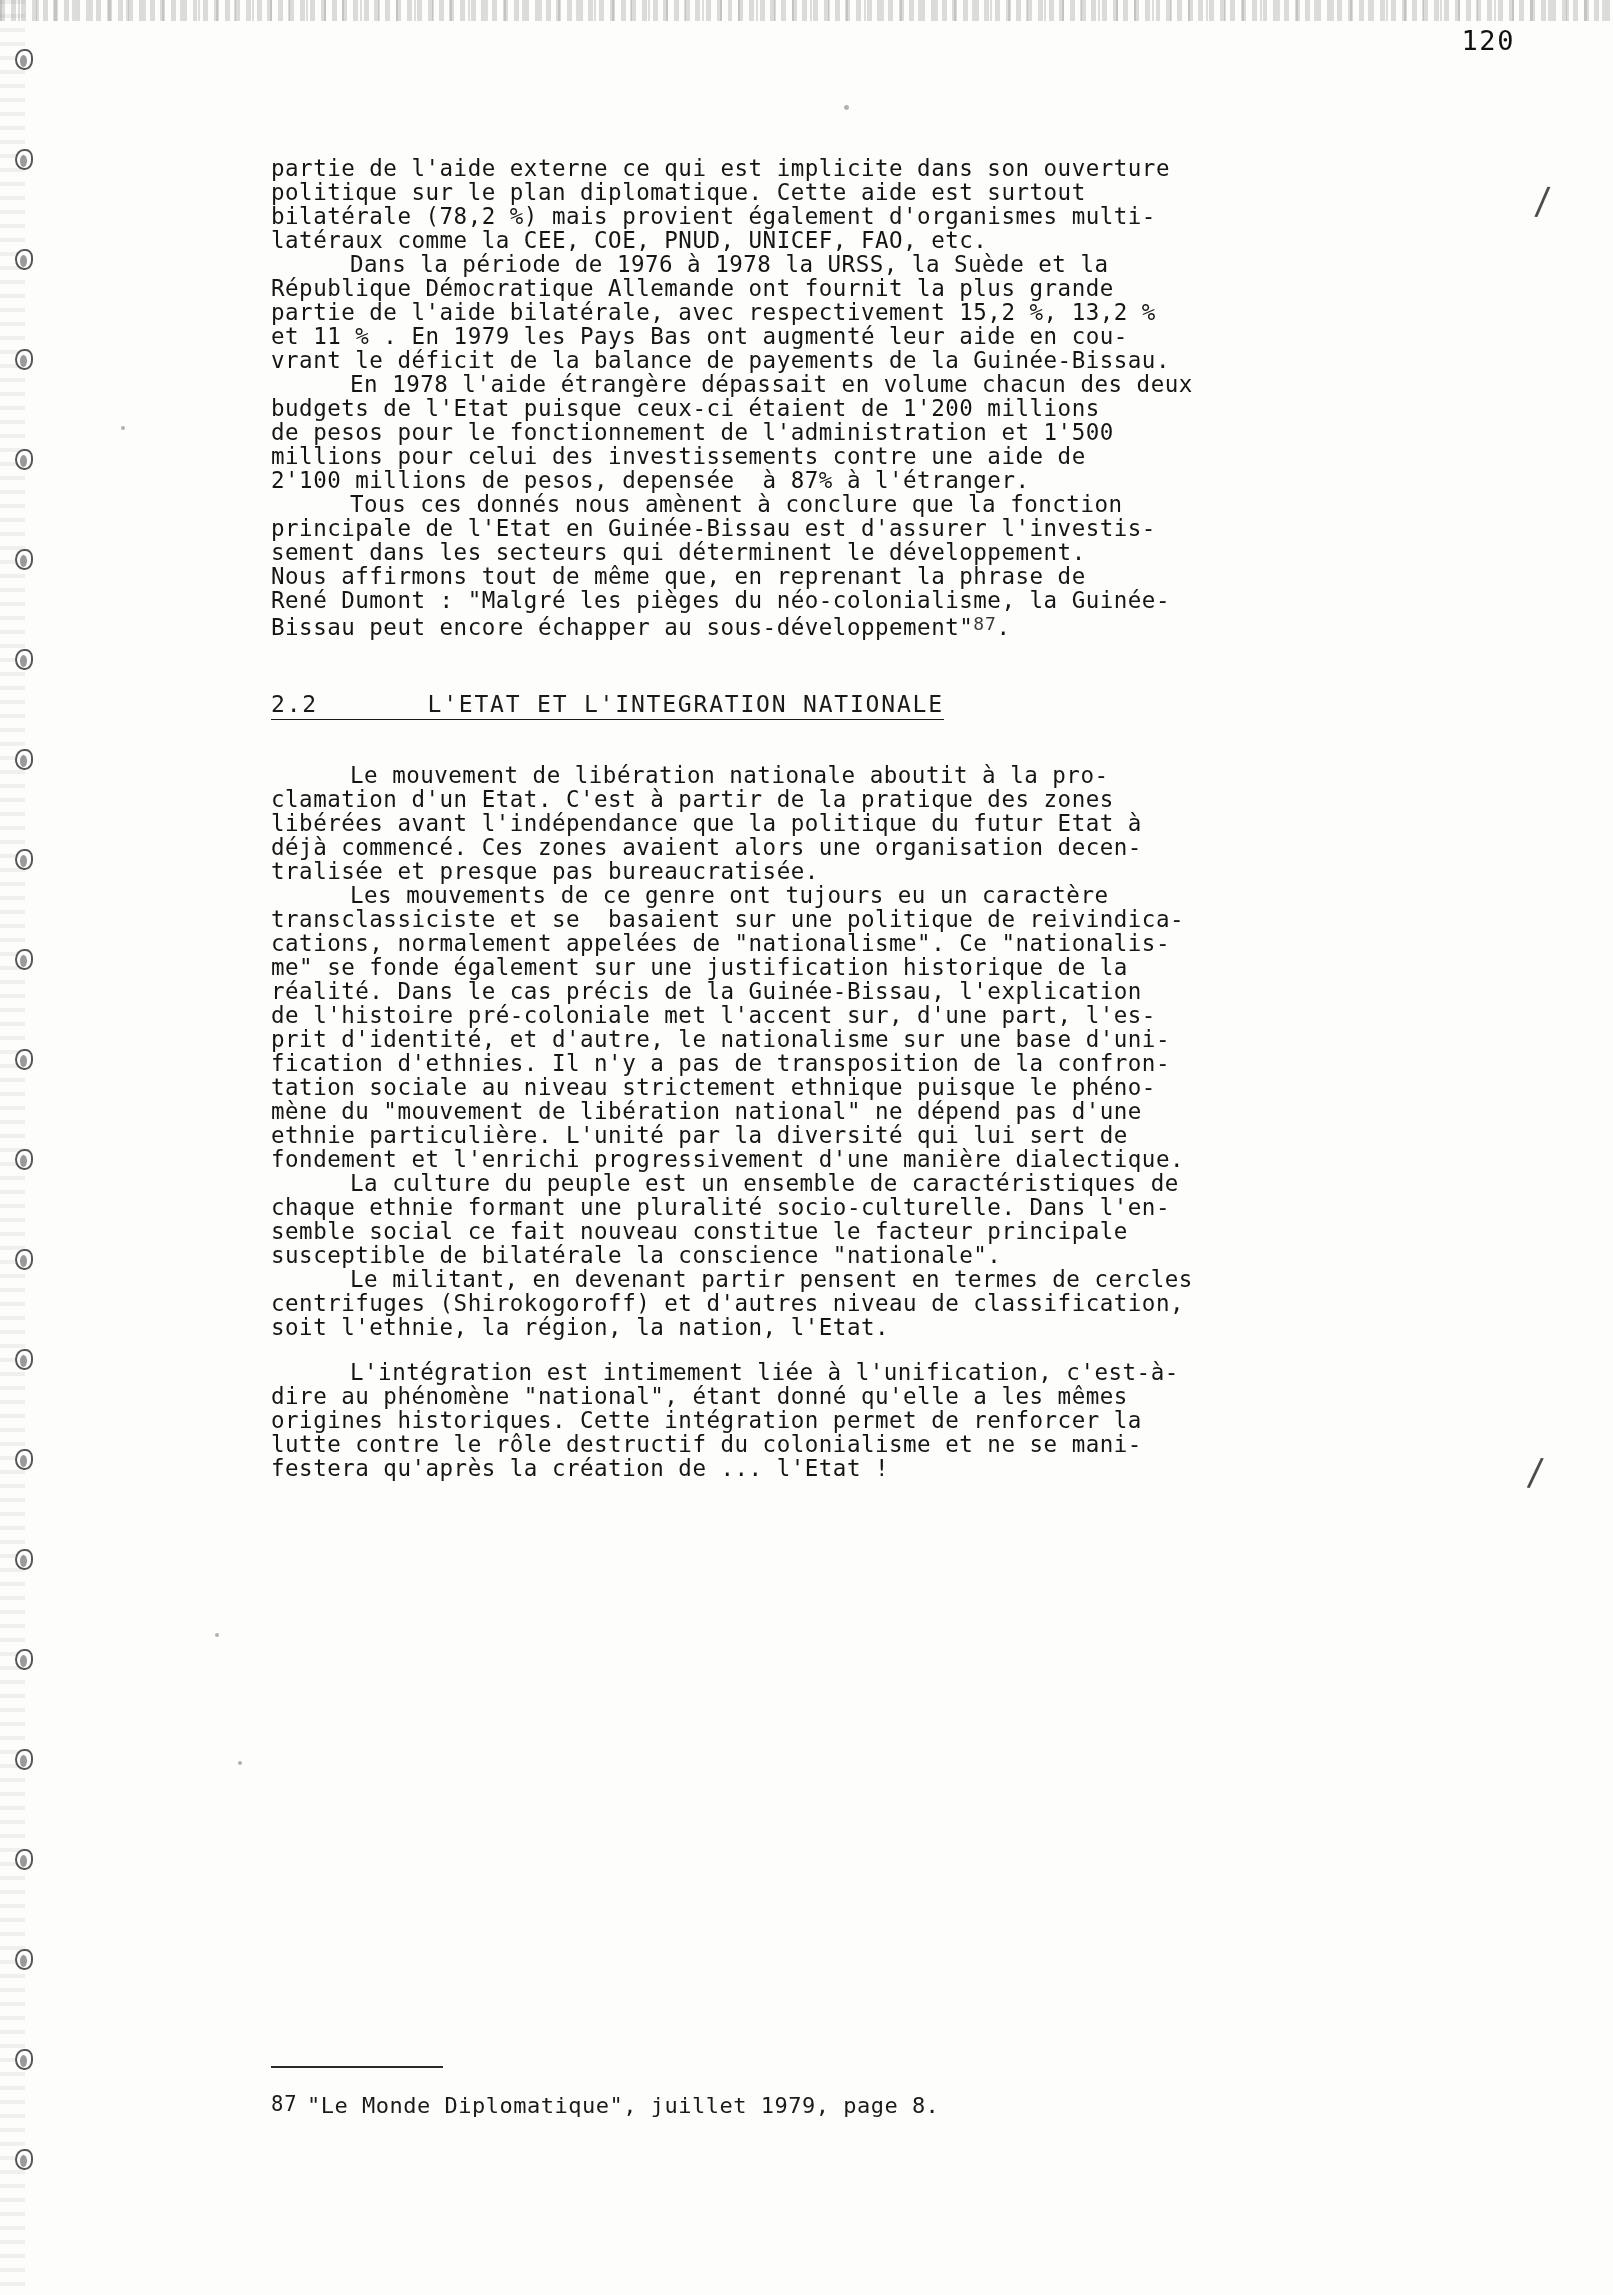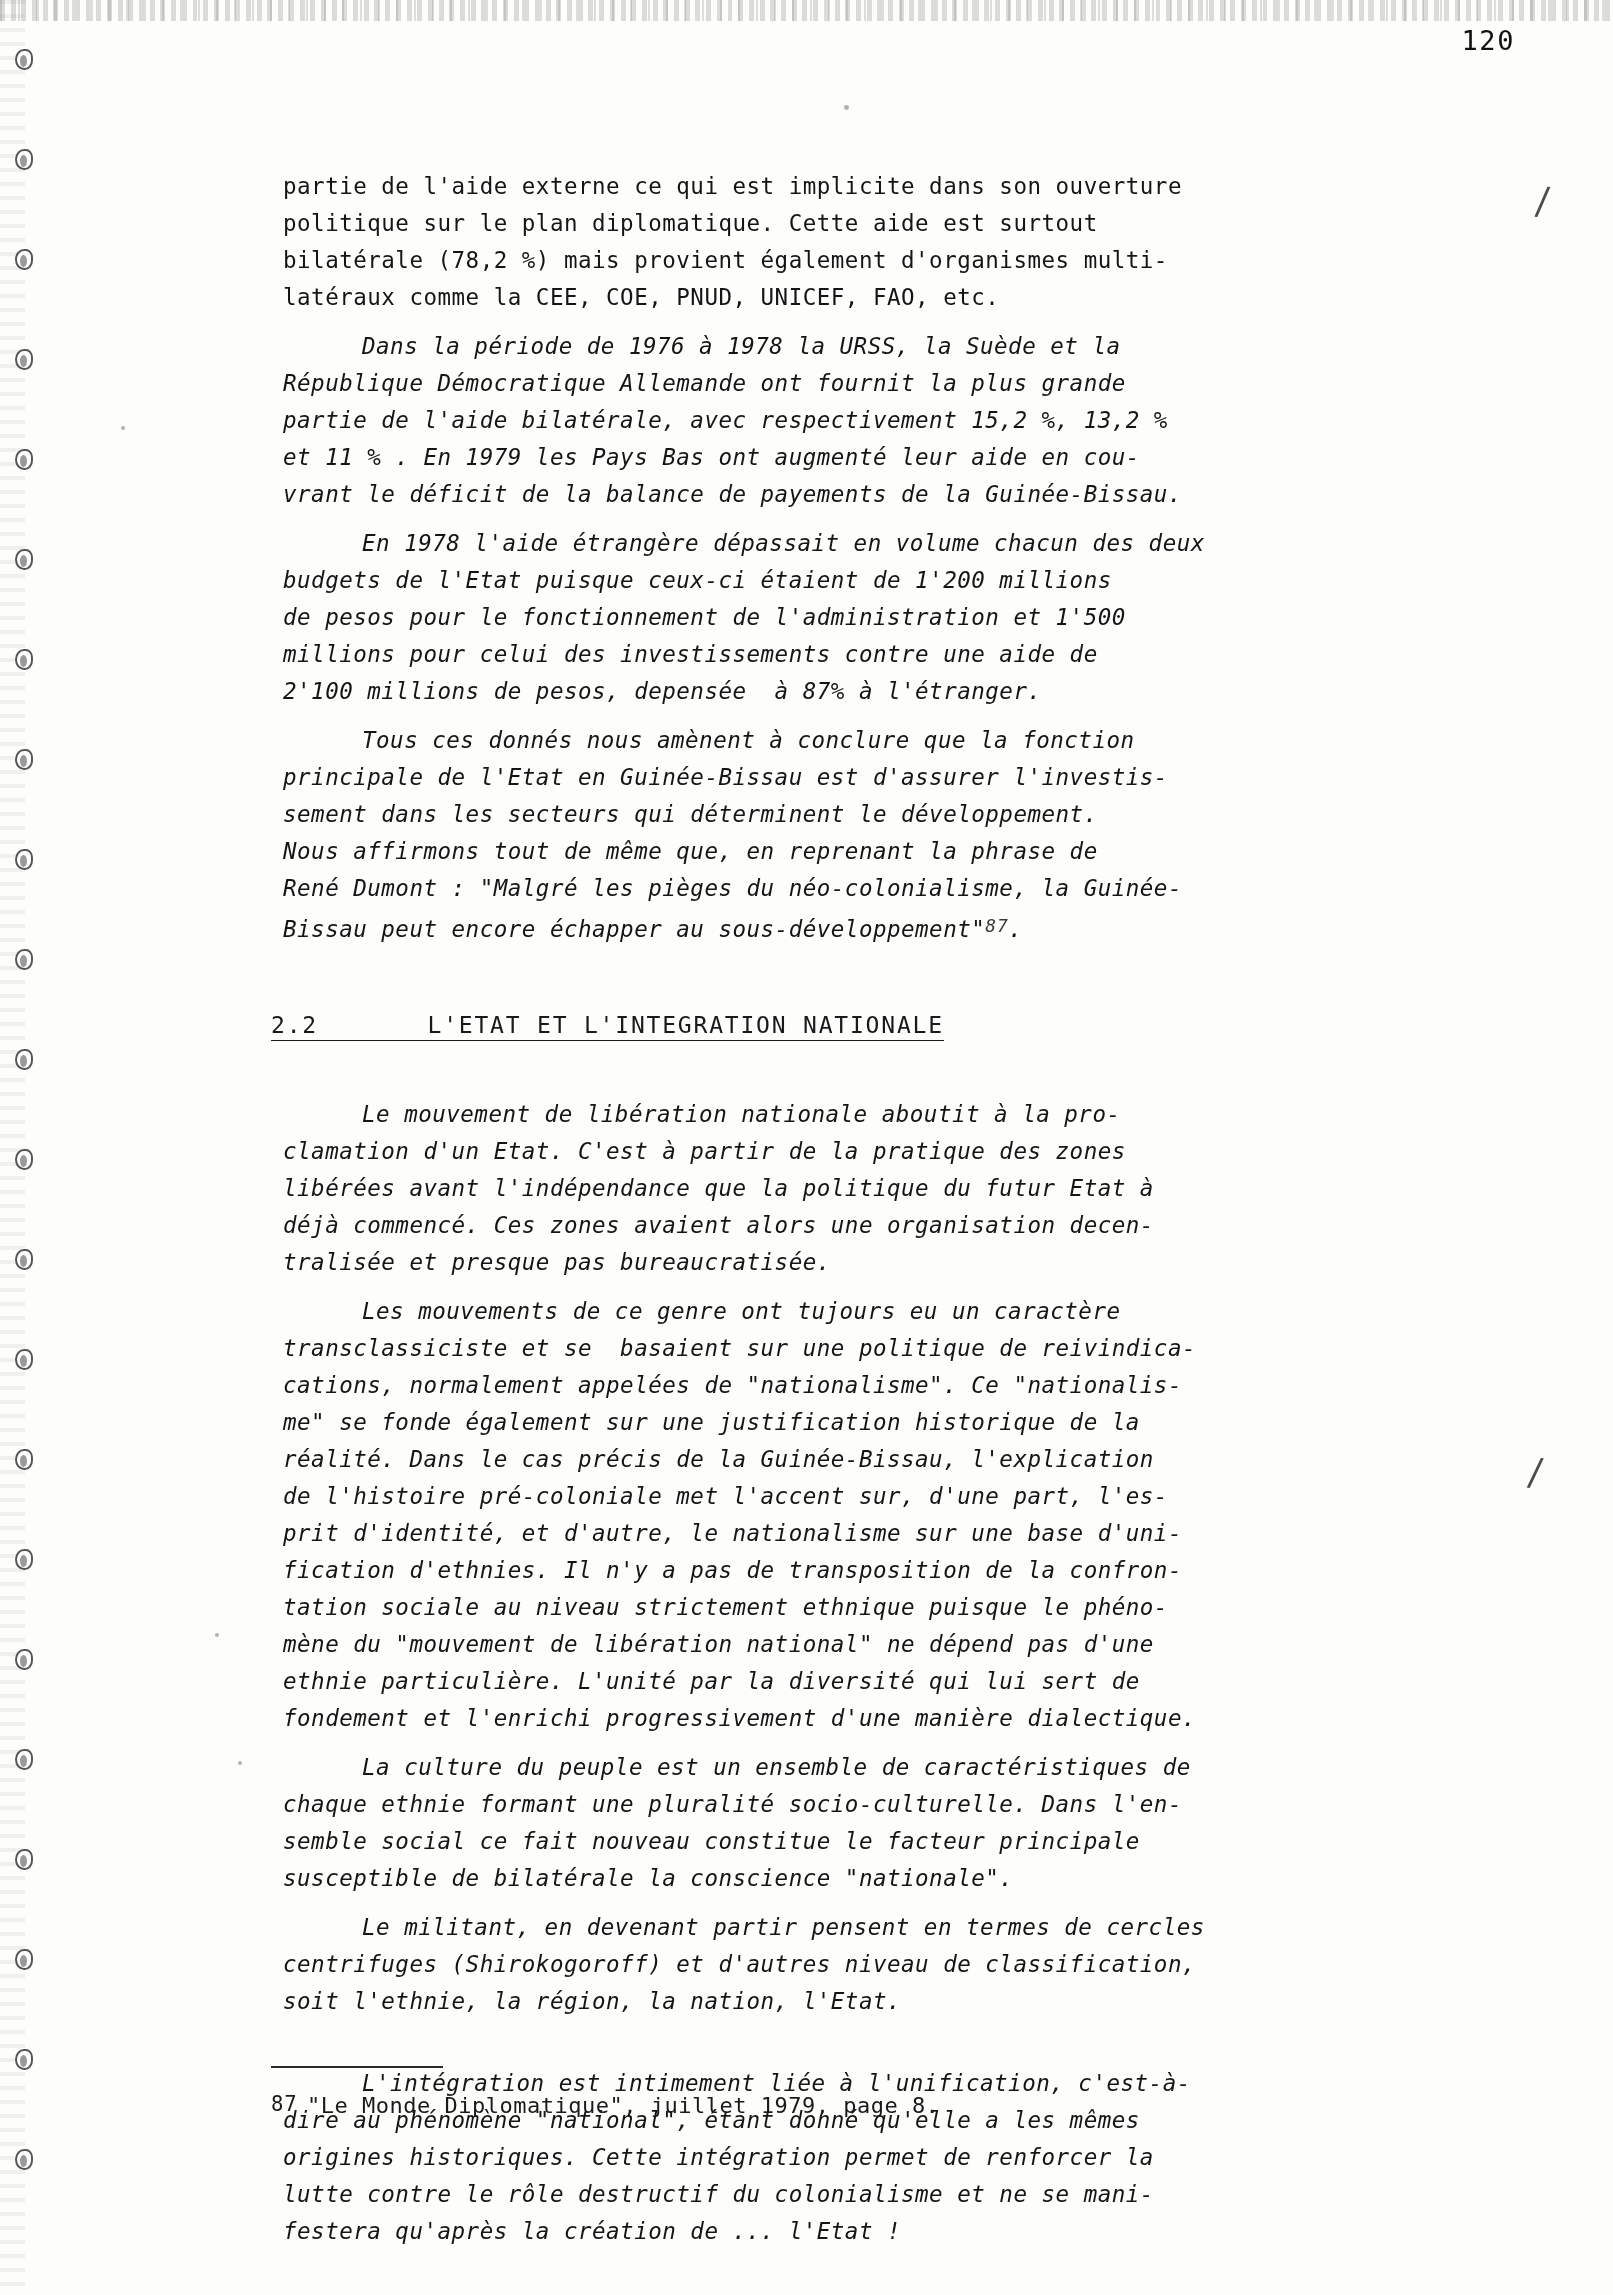--- a/index.html
+++ b/index.html
@@ -82,31 +82,30 @@
   }
 
   .body-col {
     position: absolute;
     left: 271px;
     top: 156px;
     width: 1246px;
   }
 
   p.para {
-    margin: 12px;
+    margin: 0;
     font-size: 22.5px;
-    line-height: 37px;
+    line-height: 24px;
     letter-spacing: 0.5px;
     white-space: pre-wrap;
     text-indent: 0;
     color: #151515;
   }
   p.para.indent {
     text-indent: 79px;
-    font-style: italic;
   }
   p.para + p.para {
     margin-top: 0;
   }
   .gap-md { height: 21px; }
 
   .section-head {
     margin-top: 52px;
     margin-bottom: 43px;
     font-size: 23px;

